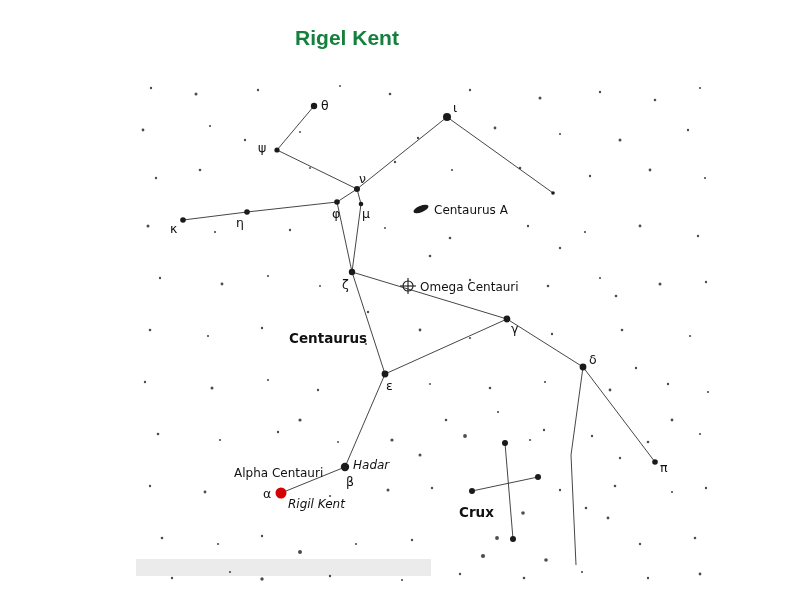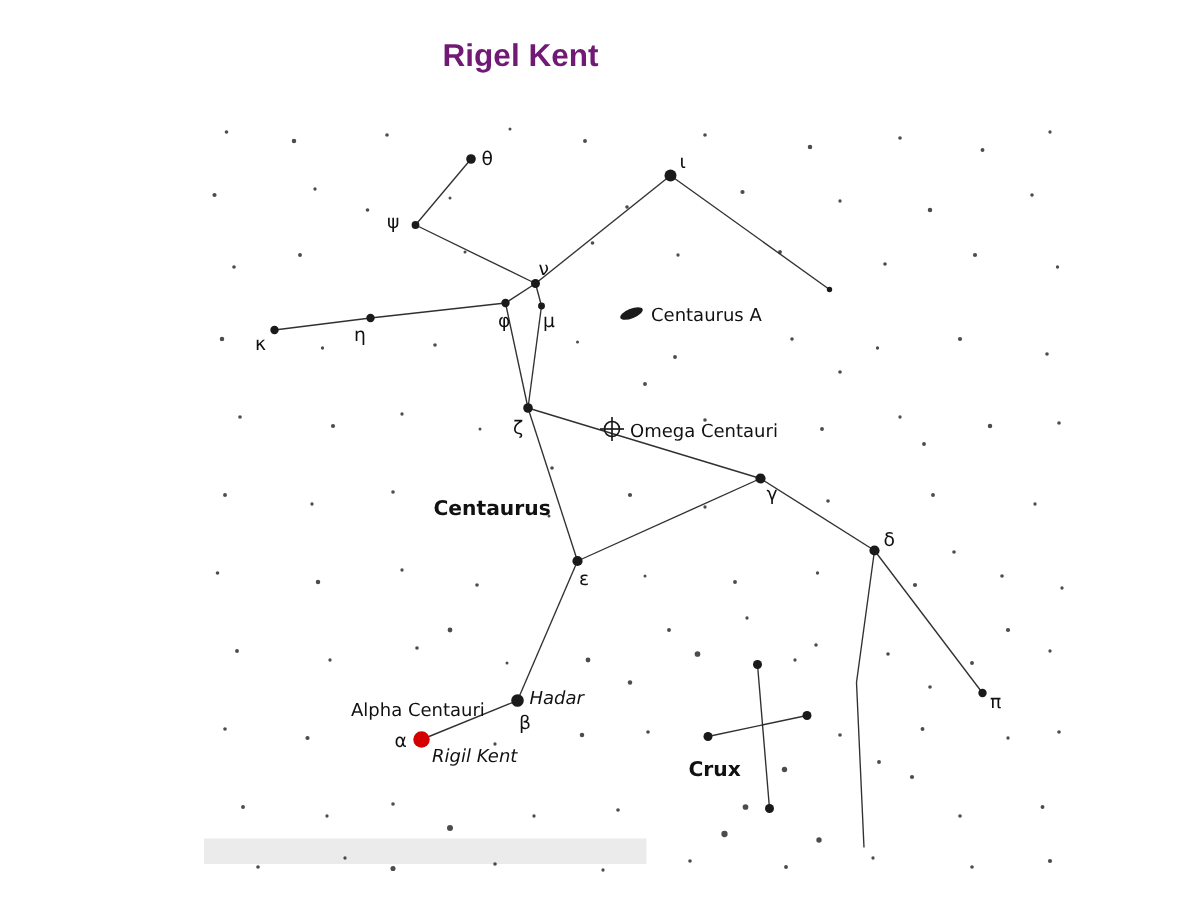--- a/index.html
+++ b/index.html
@@ -2,21 +2,21 @@
 <html><head>
 <meta charset="utf-8">
 <style>
   html,body{margin:0;padding:0;background:#ffffff;}
   .stage{
     position:relative;width:800px;height:600px;background:#ffffff;overflow:hidden;
     font-family:"Liberation Sans", sans-serif;
   }
   .title{
     position:absolute;top:26px;left:252px;width:190px;text-align:center;
-    font-size:21px;font-weight:bold;color:#701a75;
+    font-size:21px;font-weight:bold;color:#15803d;
   }
   svg text{
     font-family:"DejaVu Sans","Liberation Sans",sans-serif;
     fill:#111111;
   }
   .chart-svg{position:absolute;left:0;top:0;}
 </style>
 </head>
 <body>
 

